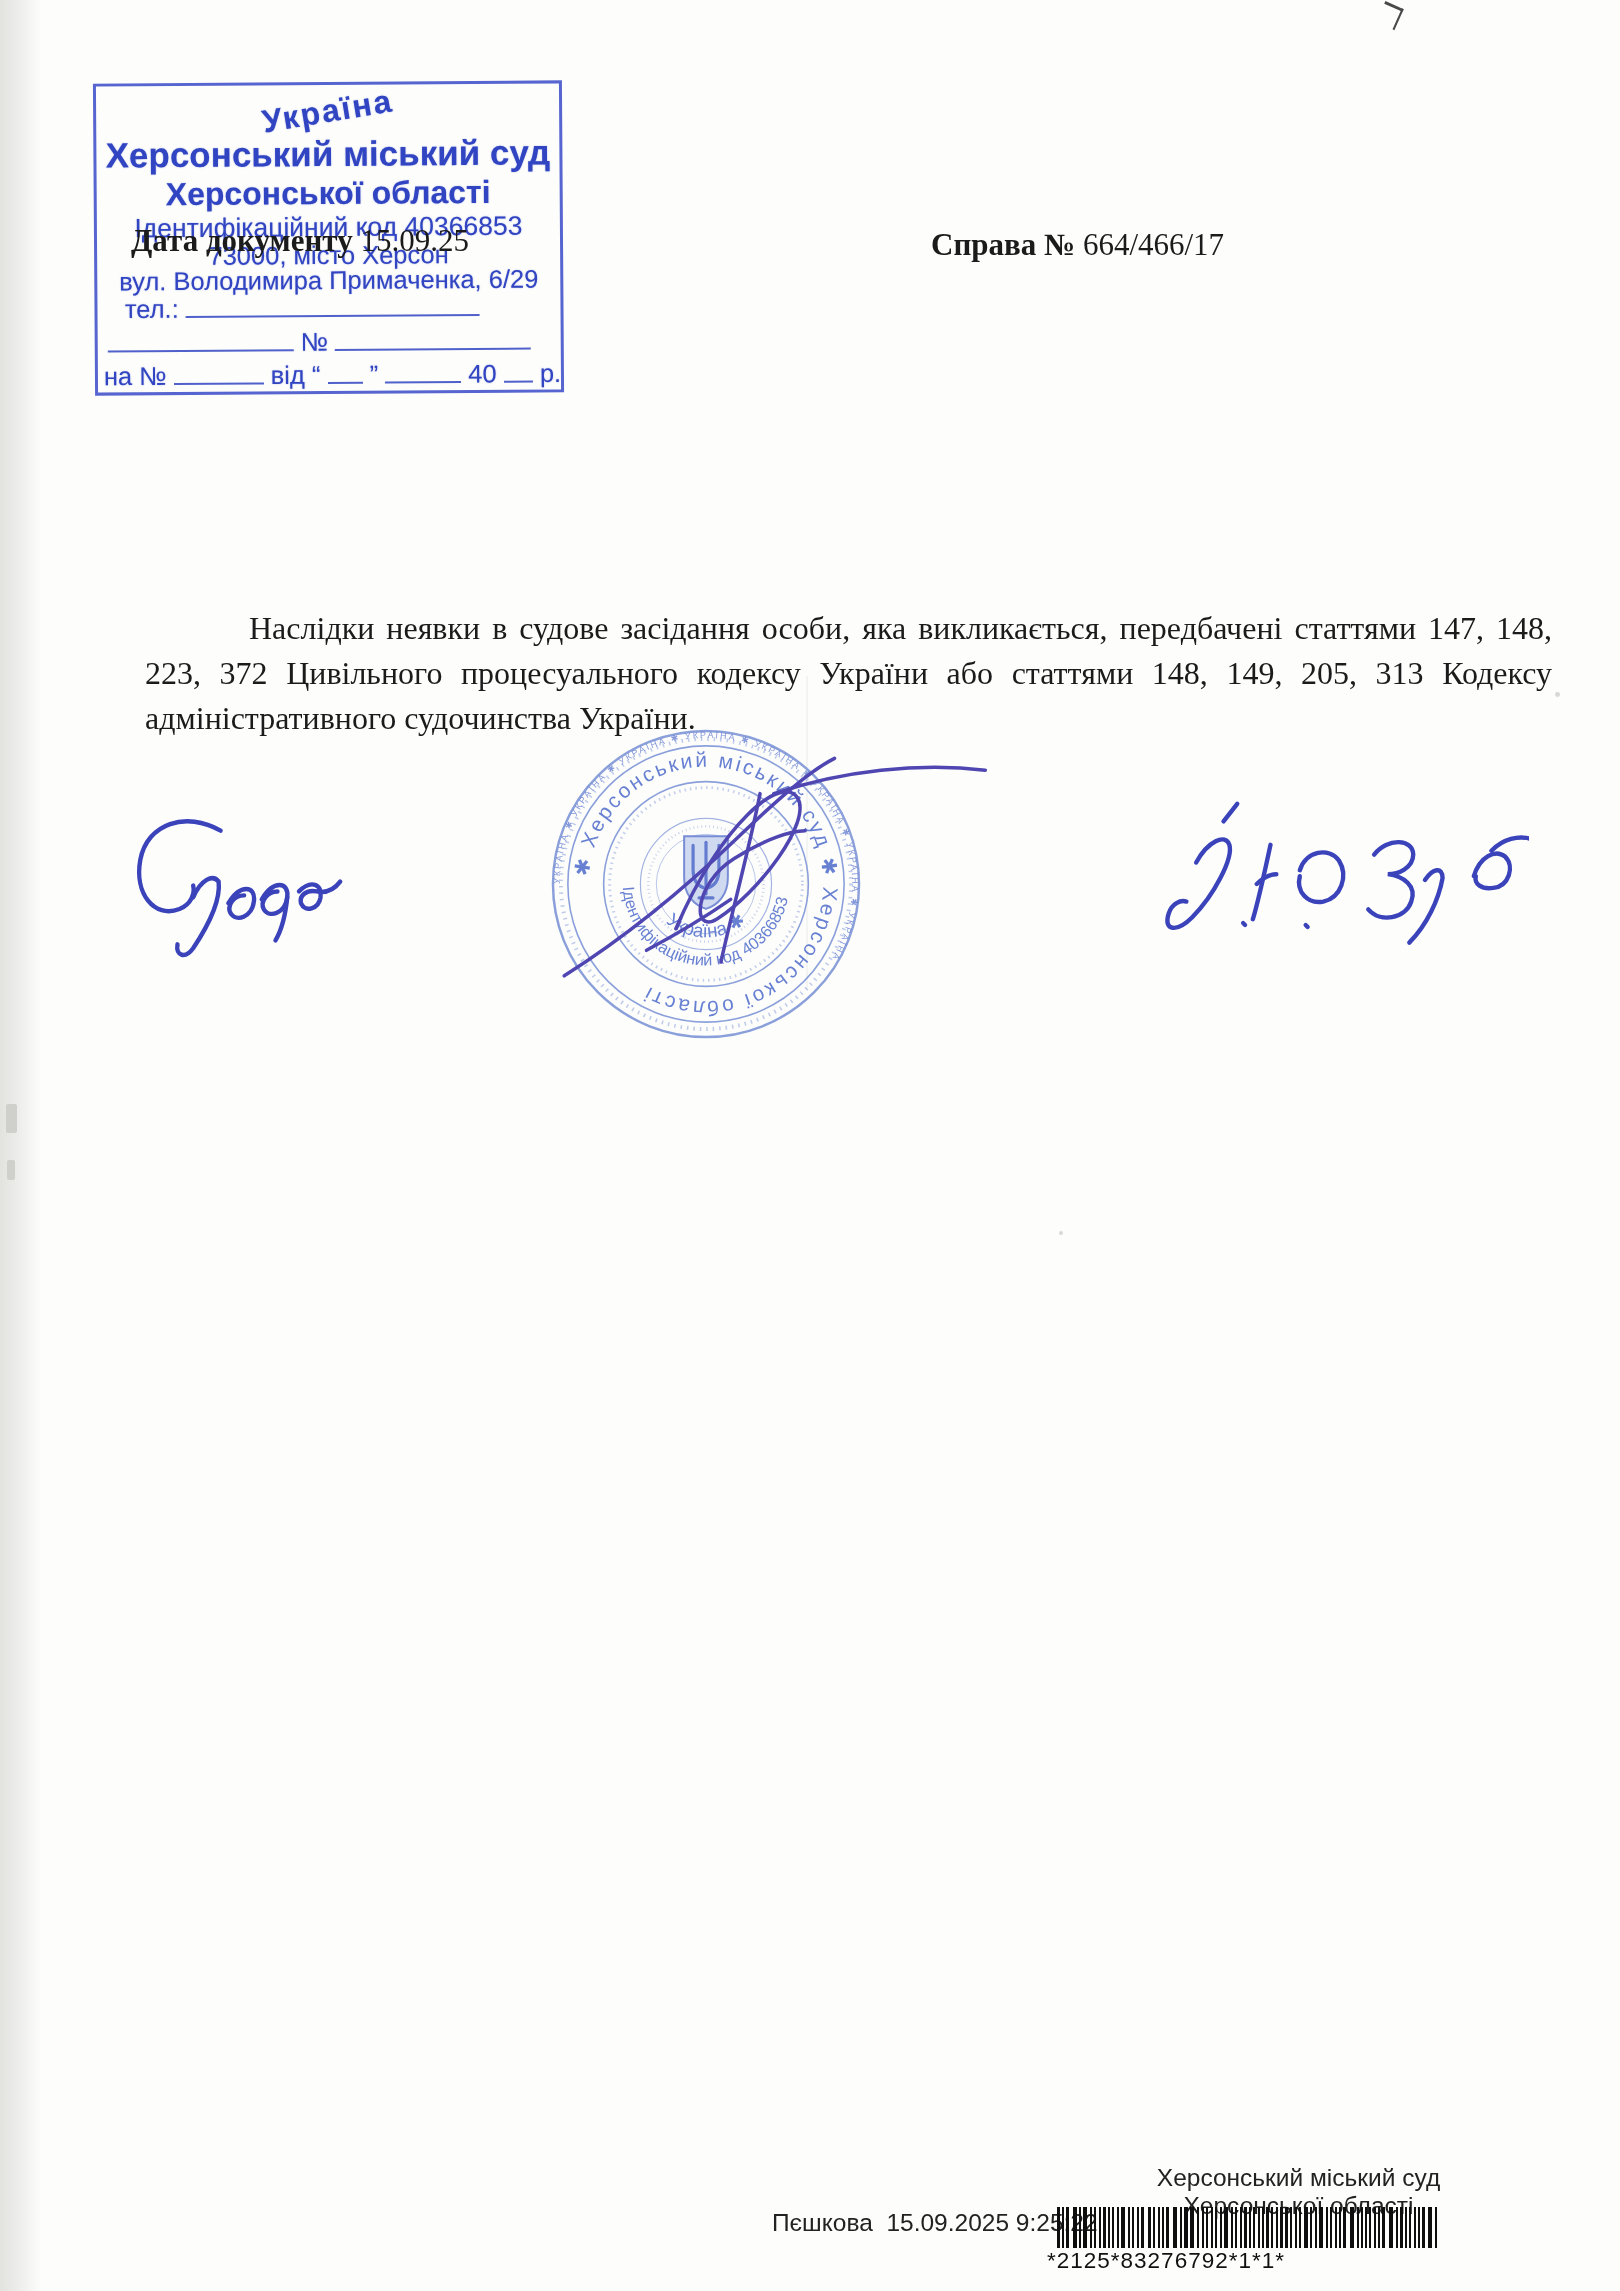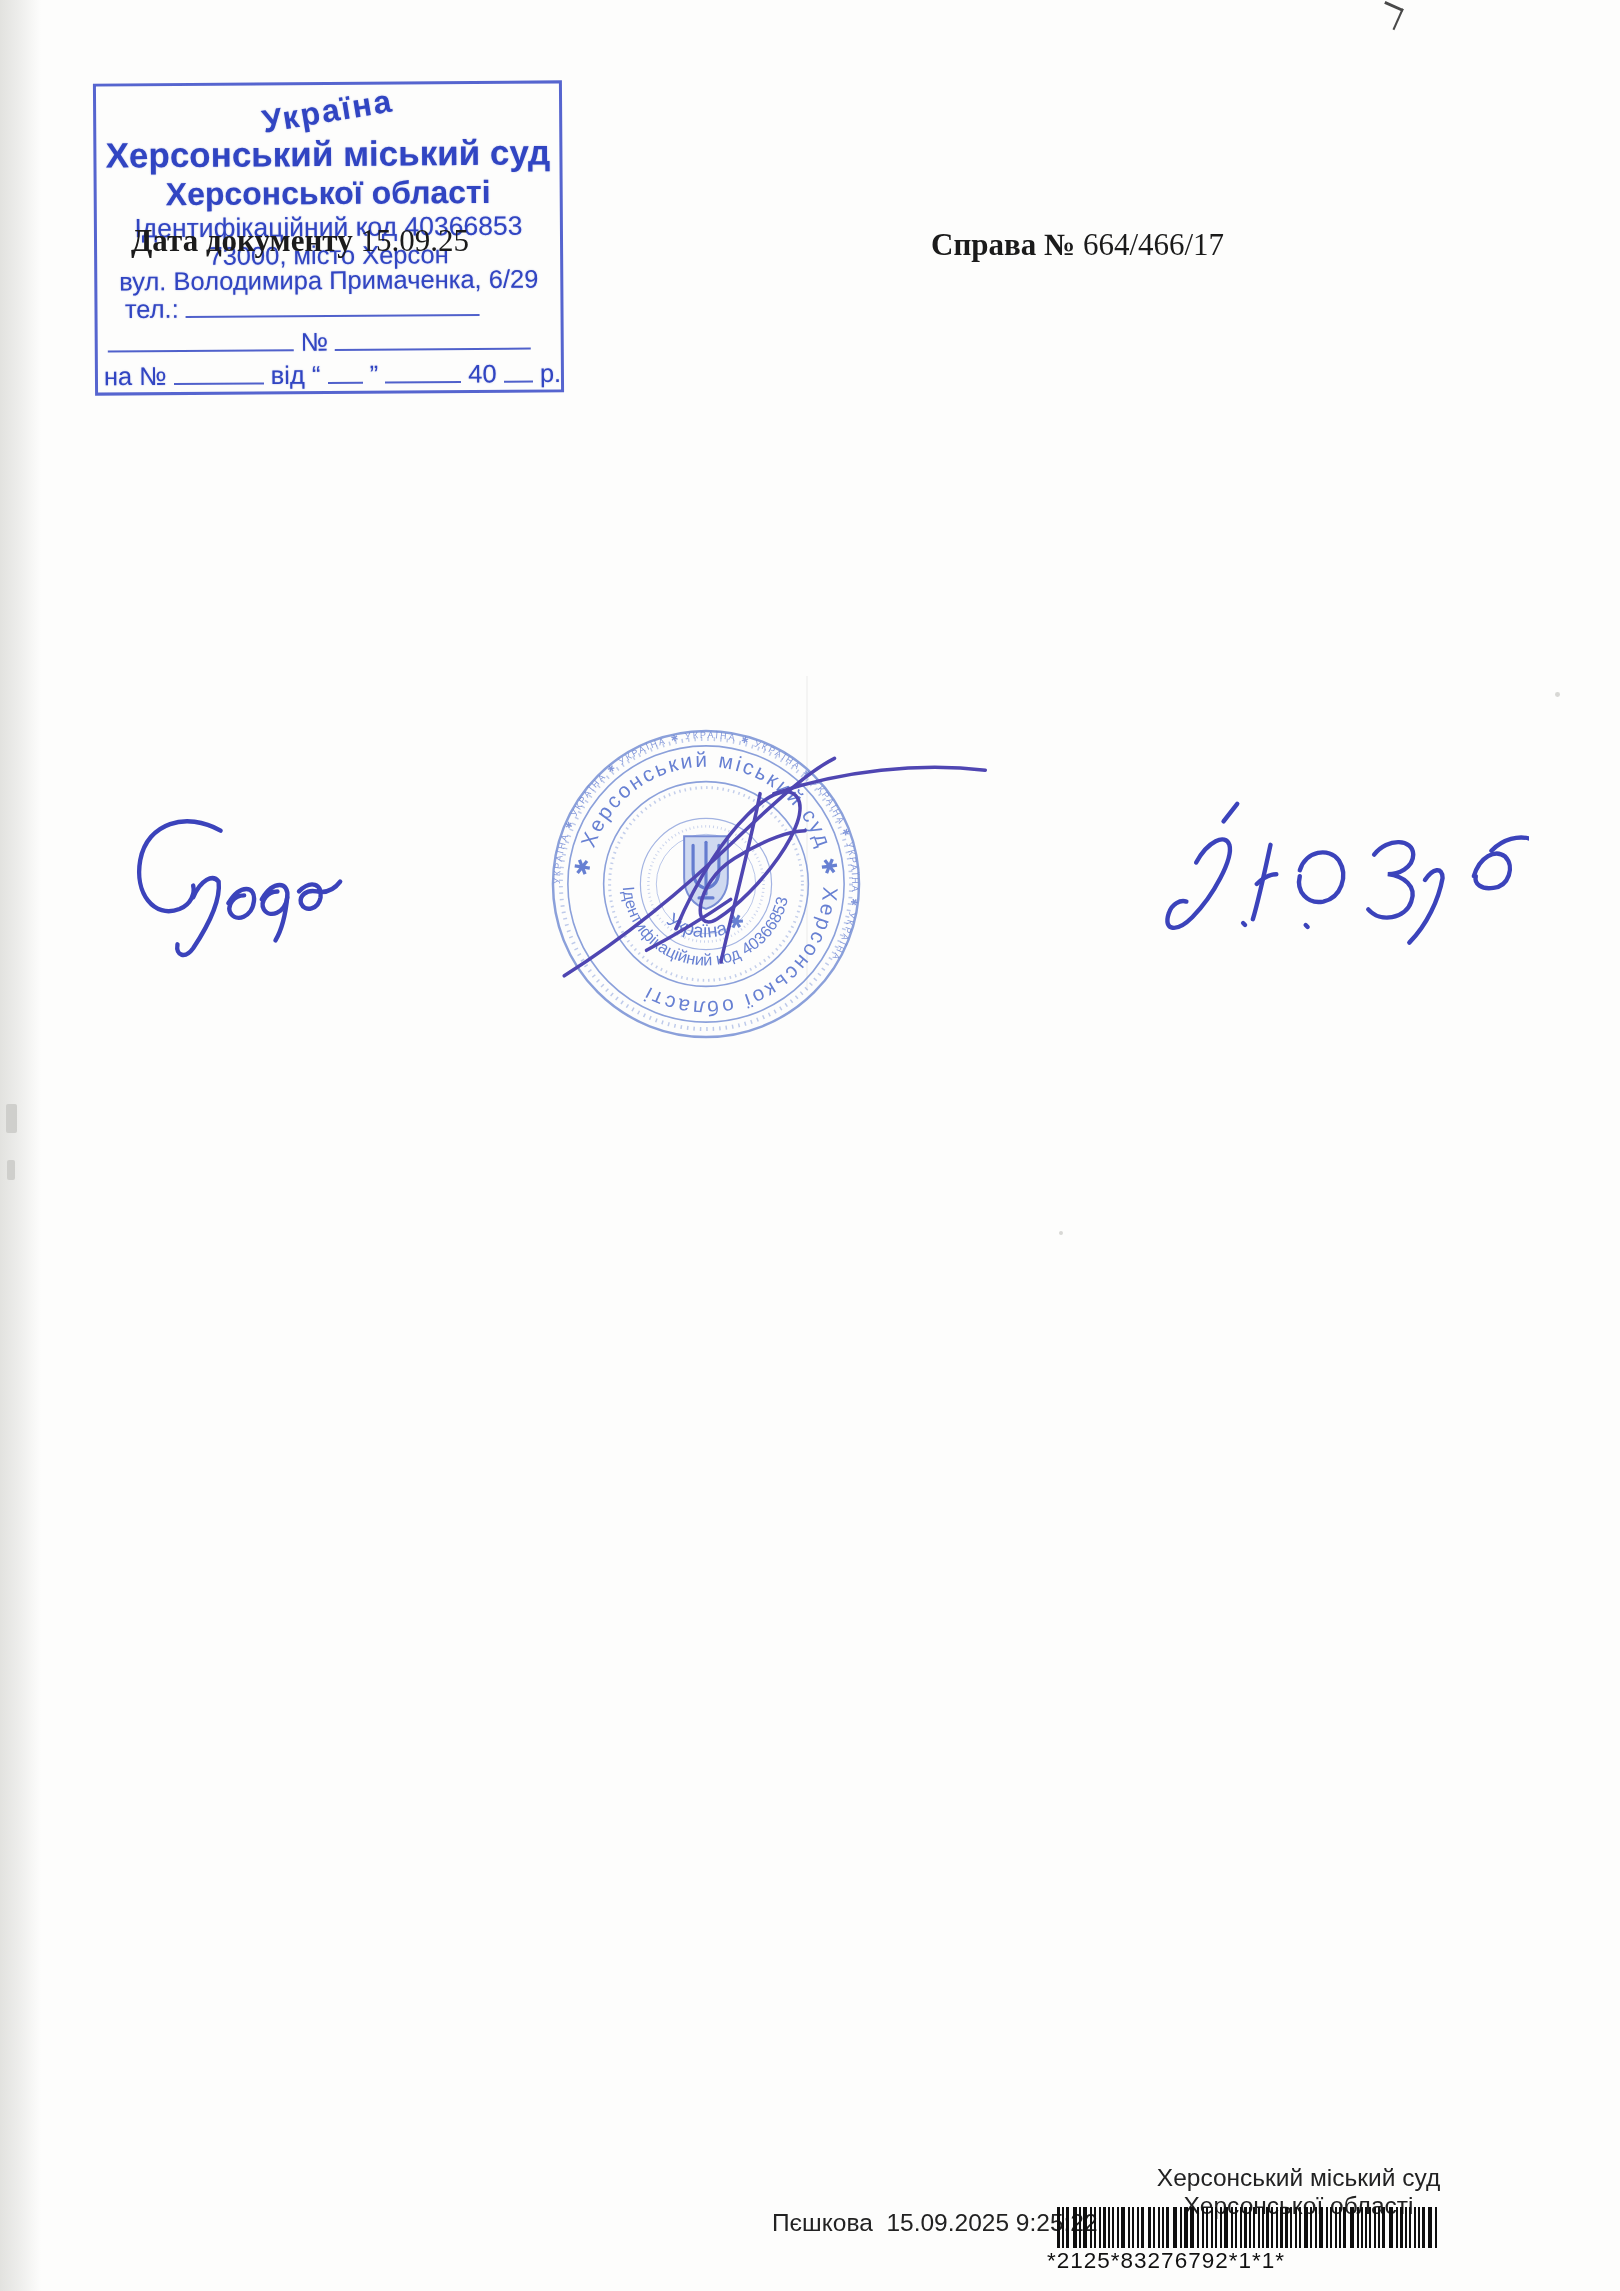--- a/index.html
+++ b/index.html
@@ -113,20 +113,21 @@
   <div class="case-line">
     <span class="b">Справа №</span>
     <span>664/466/17</span>
   </div>
 
   <div class="bodyblock" style="top:347px;">
   </div>
 
 
   <div class="bodyblock" style="top:606px;">
+    <p class="indent">Наслідки неявки в судове засідання особи, яка викликається, передбачені статтями 147, 148, 223, 372 Цивільного процесуального кодексу України або статтями 148, 149, 205, 313 Кодексу адміністративного судочинства України.</p>
   </div>
 
   <svg class="hw" style="left:103px;top:809px;" width="245" height="157" viewBox="0 0 250 160" aria-label="Суддя">
     <g fill="none" stroke="#3b43bb" stroke-width="4.5" stroke-linecap="round">
       <path d="M120,22 C85,2 45,14 38,52 C32,86 52,112 78,102 C90,97 94,86 92,78"></path>
       <path d="M92,90 C100,72 112,66 118,74 C120,92 108,118 92,142 C84,153 74,150 76,138"></path>
       <path d="M128,96 C140,76 156,78 154,94 C152,110 136,116 130,106 C126,98 134,88 144,88"></path>
       <path d="M162,92 C174,72 190,74 188,90 C186,106 170,112 164,102 C160,94 168,84 178,84"></path>
       <path d="M188,90 C186,110 182,124 176,134"></path>
       <path d="M200,84 C212,72 224,76 222,90 C220,102 206,106 202,96 C200,88 208,82 218,84 C228,86 236,82 242,74"></path>

